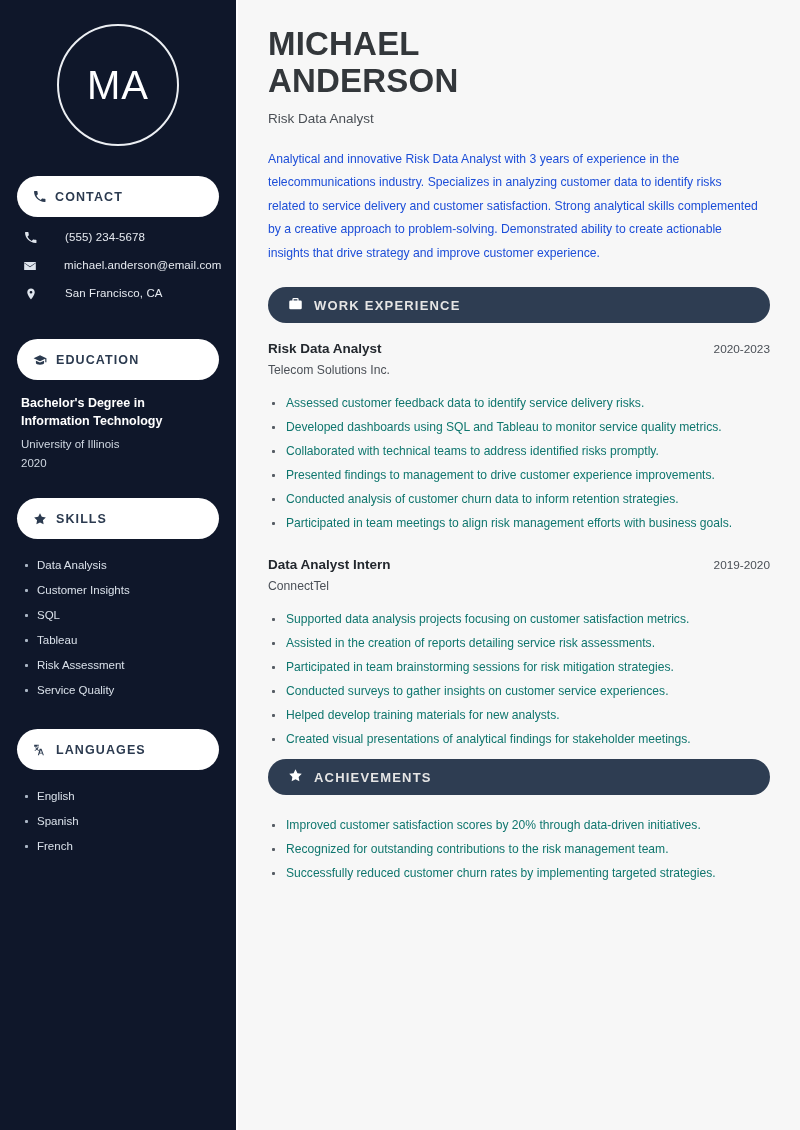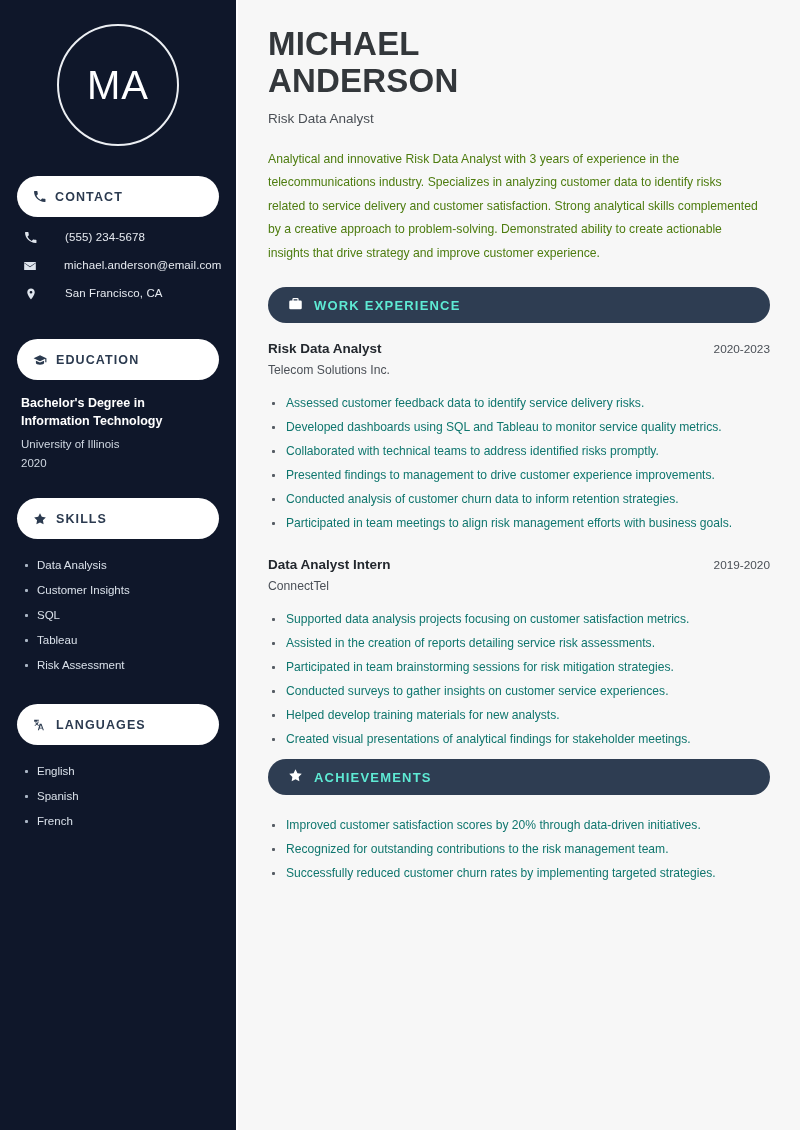--- a/index.html
+++ b/index.html
@@ -141,40 +141,40 @@
     letter-spacing: 0.2px;
   }
   .role {
     color: #4a4f55;
     font-size: 13.5px;
     margin-top: 11px;
     margin-bottom: 22px;
   }
 
   .summary {
-    color: #4d7c0f;
+    color: #1d4ed8;
     font-size: 12.2px;
     line-height: 1.92;
     margin-bottom: 22px;
     max-width: 492px;
   }
 
   
   .bar {
     background: #2e3d52;
     border-radius: 999px;
     height: 36px;
     display: flex;
     align-items: center;
     padding: 0 20px;
     gap: 11px;
     margin-bottom: 18px;
   }
   .bar .bar-label {
-    color: #5eead4;
+    color: #e5e5e5;
     font-size: 13px;
     font-weight: bold;
     letter-spacing: 1.2px;
   }
 
   .job { margin-bottom: 6px; }
   .job-head {
     display: flex;
     justify-content: space-between;
     align-items: baseline;
@@ -289,20 +289,21 @@
       </span>
       <span class="pill-label">SKILLS</span>
     </div>
 
     <ul class="side-list">
       <li>Data Analysis</li>
       <li>Customer Insights</li>
       <li>SQL</li>
       <li>Tableau</li>
       <li>Risk Assessment</li>
+      <li>Service Quality</li>
     </ul>
 
     <div class="pill">
       <span class="icon">
         <svg width="14" height="14" viewBox="0 0 24 24" fill="#2b3a4f">
             <path d="M2 3h8v1.6H6.9v1.2h2.9c-.3 2-1 3.6-2 4.8.7.6 1.5 1.1 2.4 1.4l-.7 1.5c-1.1-.4-2.1-1-2.9-1.8-.9.8-2 1.4-3.2 1.8l-.6-1.5c1-.3 1.9-.8 2.6-1.4-.7-.9-1.2-2-1.5-3.2h1.7c.2.8.6 1.5 1.1 2.1.7-.8 1.1-1.8 1.3-2.9H2V3zm9.4 7h3.2l4 11h-1.8l-1-2.8h-4.6l-1 2.8h-1.8l3-11zm.3 6.7h3.5L13.5 12l-1.8 4.7z"></path>
           </svg>
       </span>
       <span class="pill-label">LANGUAGES</span>
     </div>

